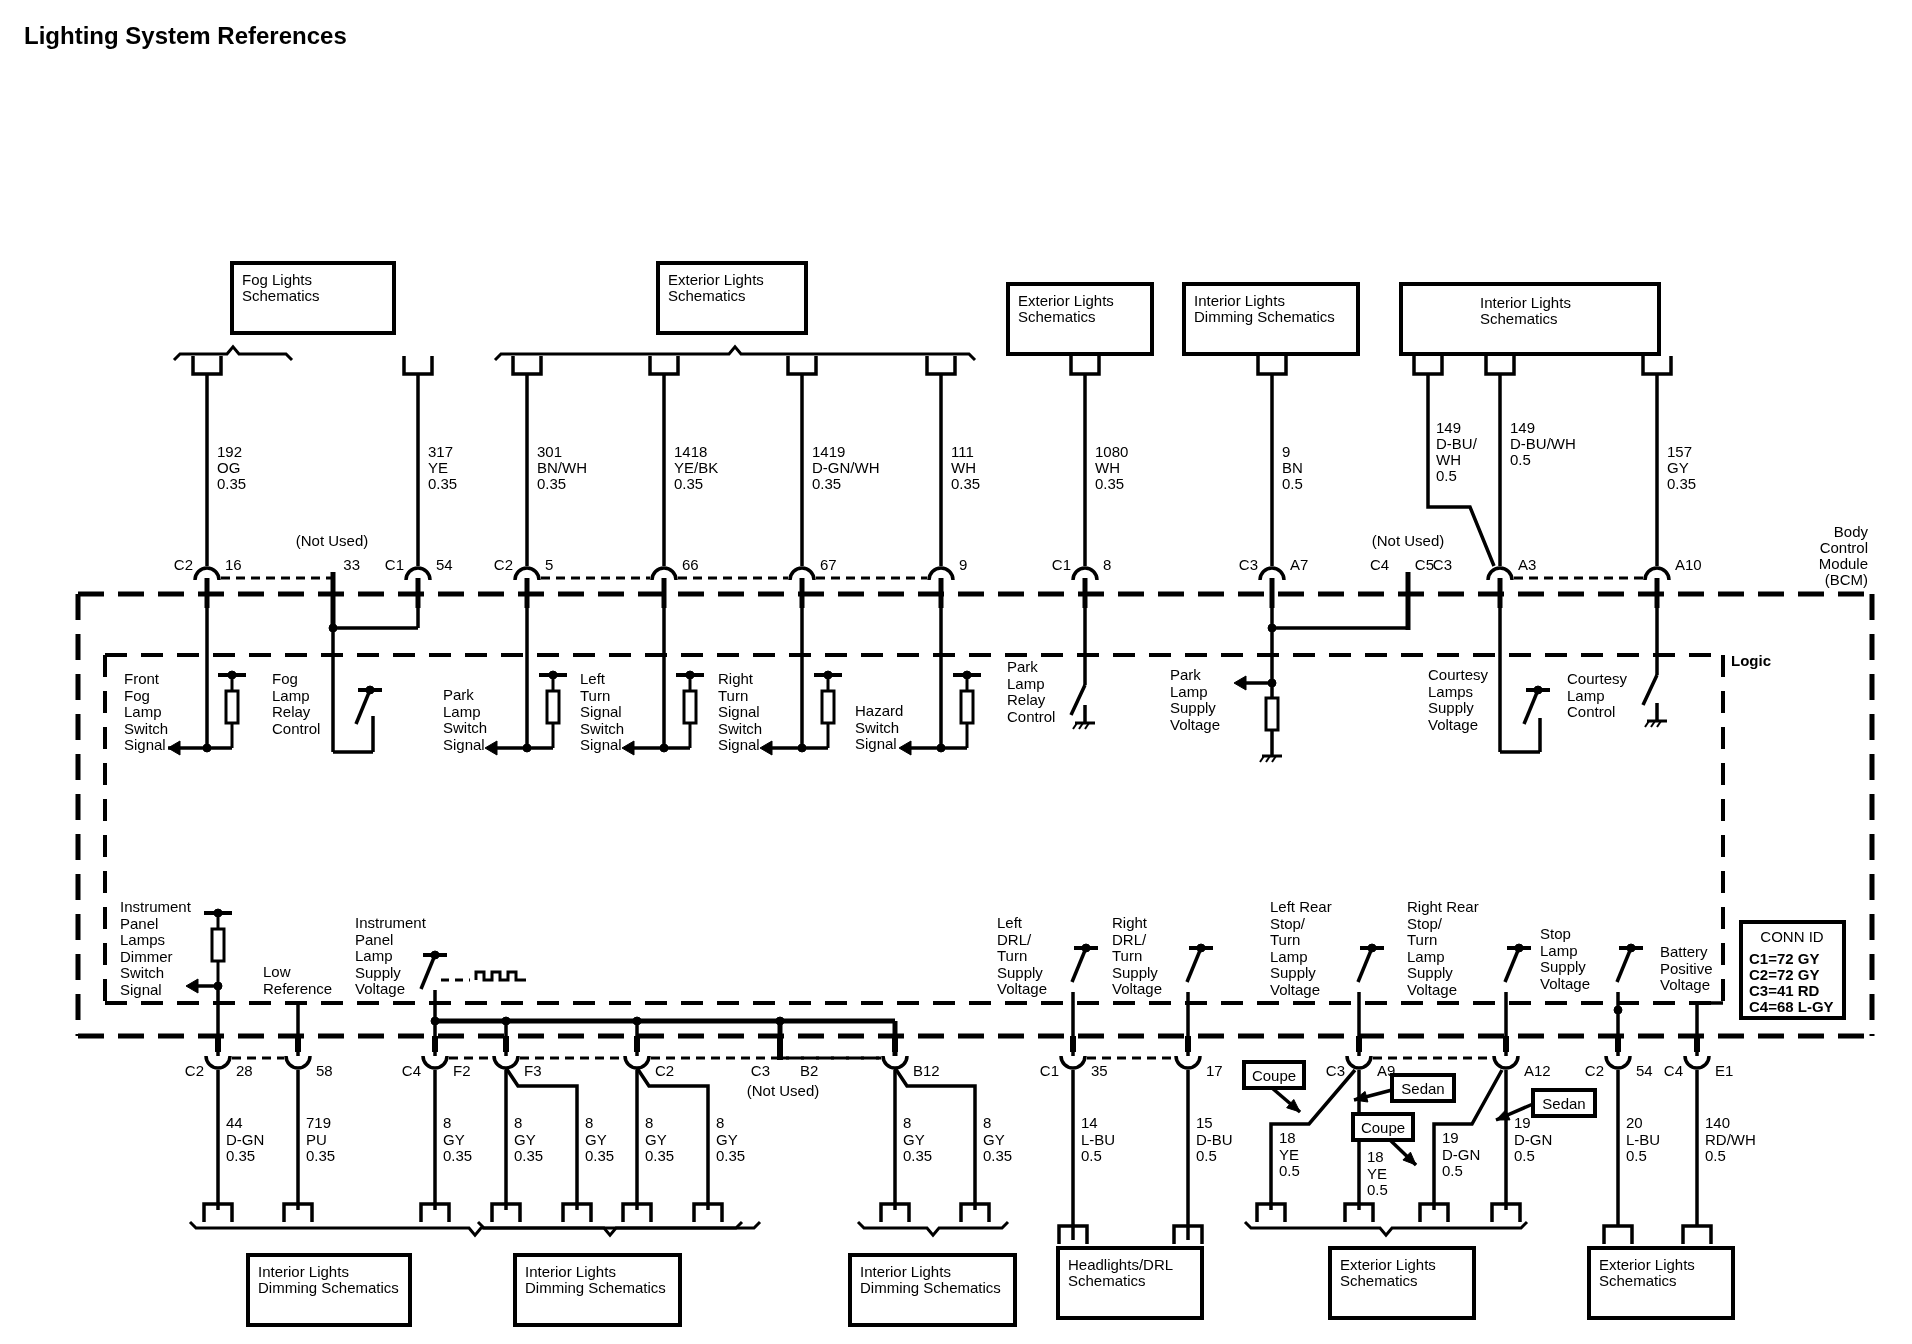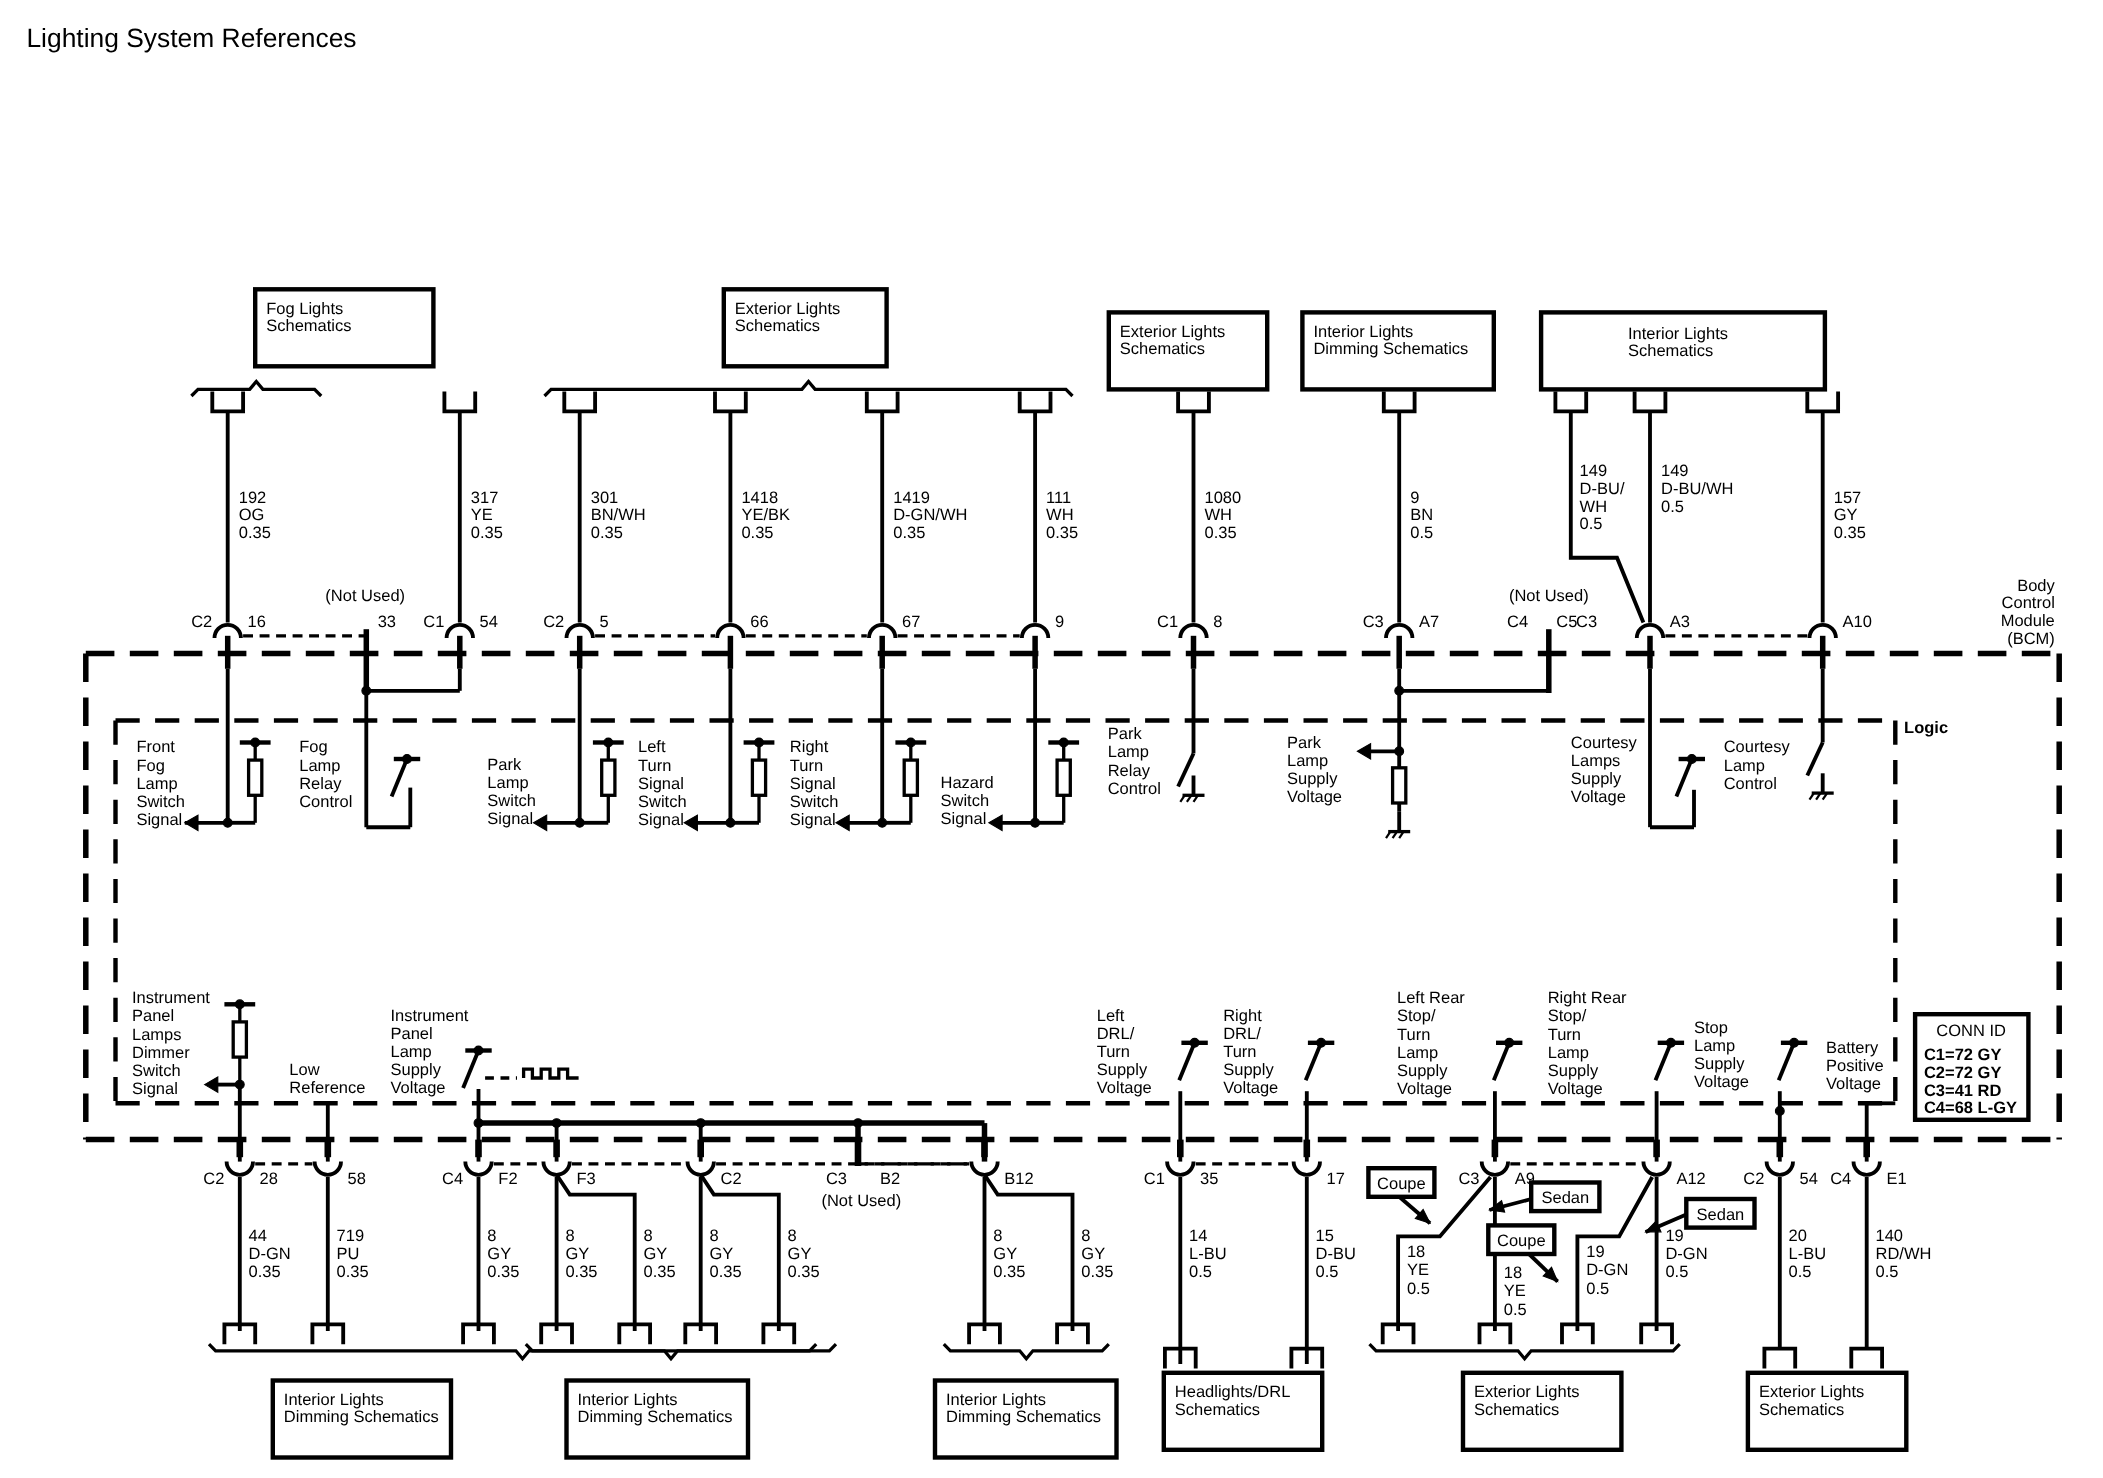--- a/index.html
+++ b/index.html
@@ -1,17 +1,17 @@
 <!DOCTYPE html>
 <html><head>
 <meta charset="utf-8">
 <style>
   html,body{margin:0;padding:0;background:#fff;}
   body{width:1912px;height:1344px;position:relative;overflow:hidden;font-family:"Liberation Sans",sans-serif;color:#000;}
-  #title{position:absolute;left:24px;top:22px;font-size:24px;font-weight:normal;font-family:"Liberation Sans",sans-serif;}
+  #title{position:absolute;left:24px;top:22px;font-size:24px;font-weight:bold;font-family:"Liberation Sans",sans-serif;}
   svg{position:absolute;left:0;top:0;}
   svg text{font-family:"Liberation Sans",sans-serif;font-size:15px;fill:#000;}
 </style>
 </head>
 <body>
 
 <div id="title">Lighting System References</div>
 
 <svg id="diagram" width="1912" height="1344" viewBox="0 0 1912 1344" xmlns="http://www.w3.org/2000/svg">
   <g id="layer-lines" stroke="#000" fill="none">

